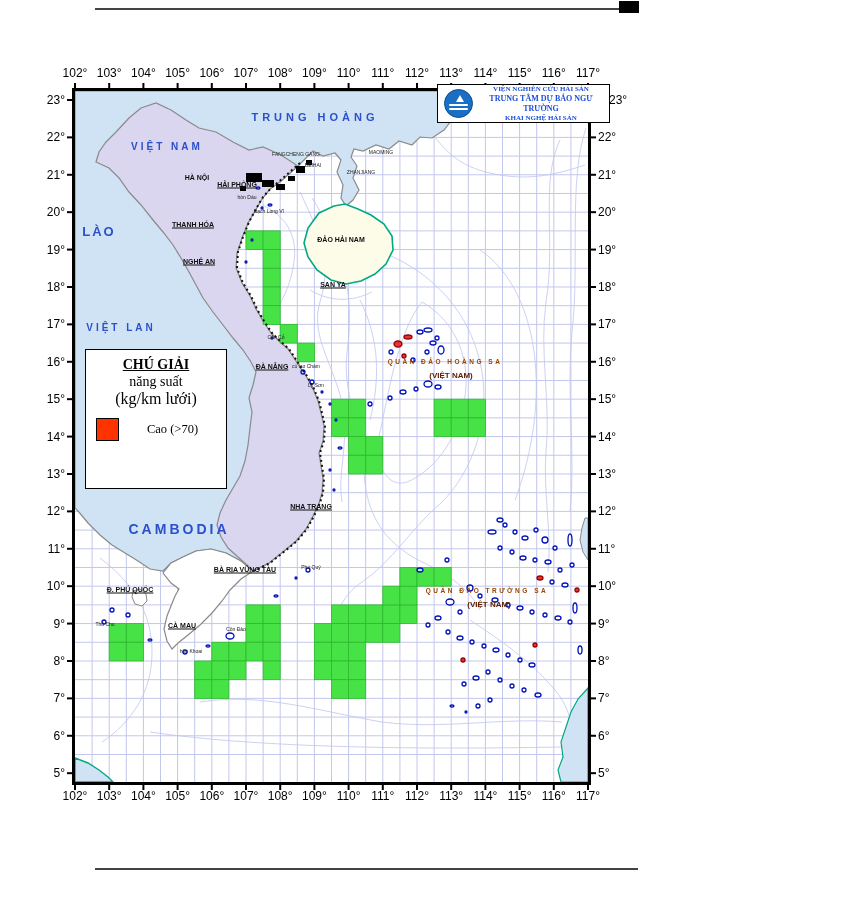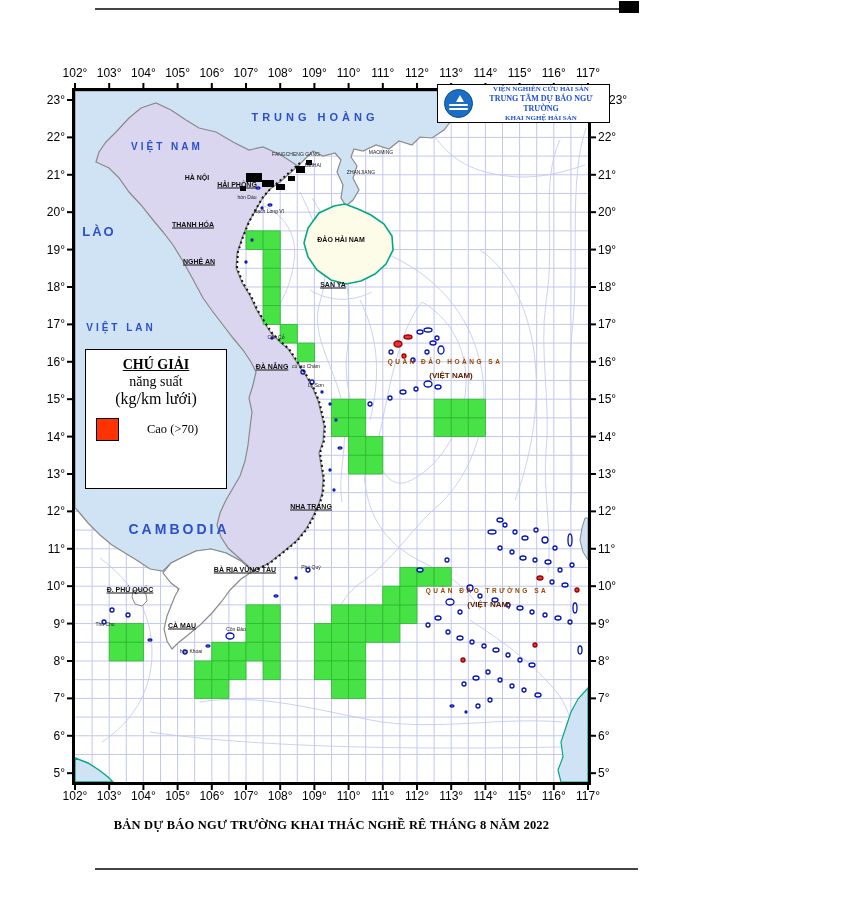--- a/index.html
+++ b/index.html
@@ -549,15 +549,14 @@
 <div id="legend">
   <div class="lg-title">CHÚ GIẢI</div>
   <div class="lg-sub">năng suất</div>
   <div class="lg-unit">(kg/km lưới)</div>
   <div class="lg-row">
     <span class="lg-swatch" id="sw1" style="background: rgb(255, 51, 0);"></span>
     <span class="lg-text">Cao (&gt;70)</span>
   </div>
 </div>
 
-<div id="map-title">BẢN DỰ BÁO NGƯ TRƯỜNG KHAI THÁC NGHỀ RÊ THÁNG 8 NĂM 2022</div>
 
 </div>
 
 </body></html>

